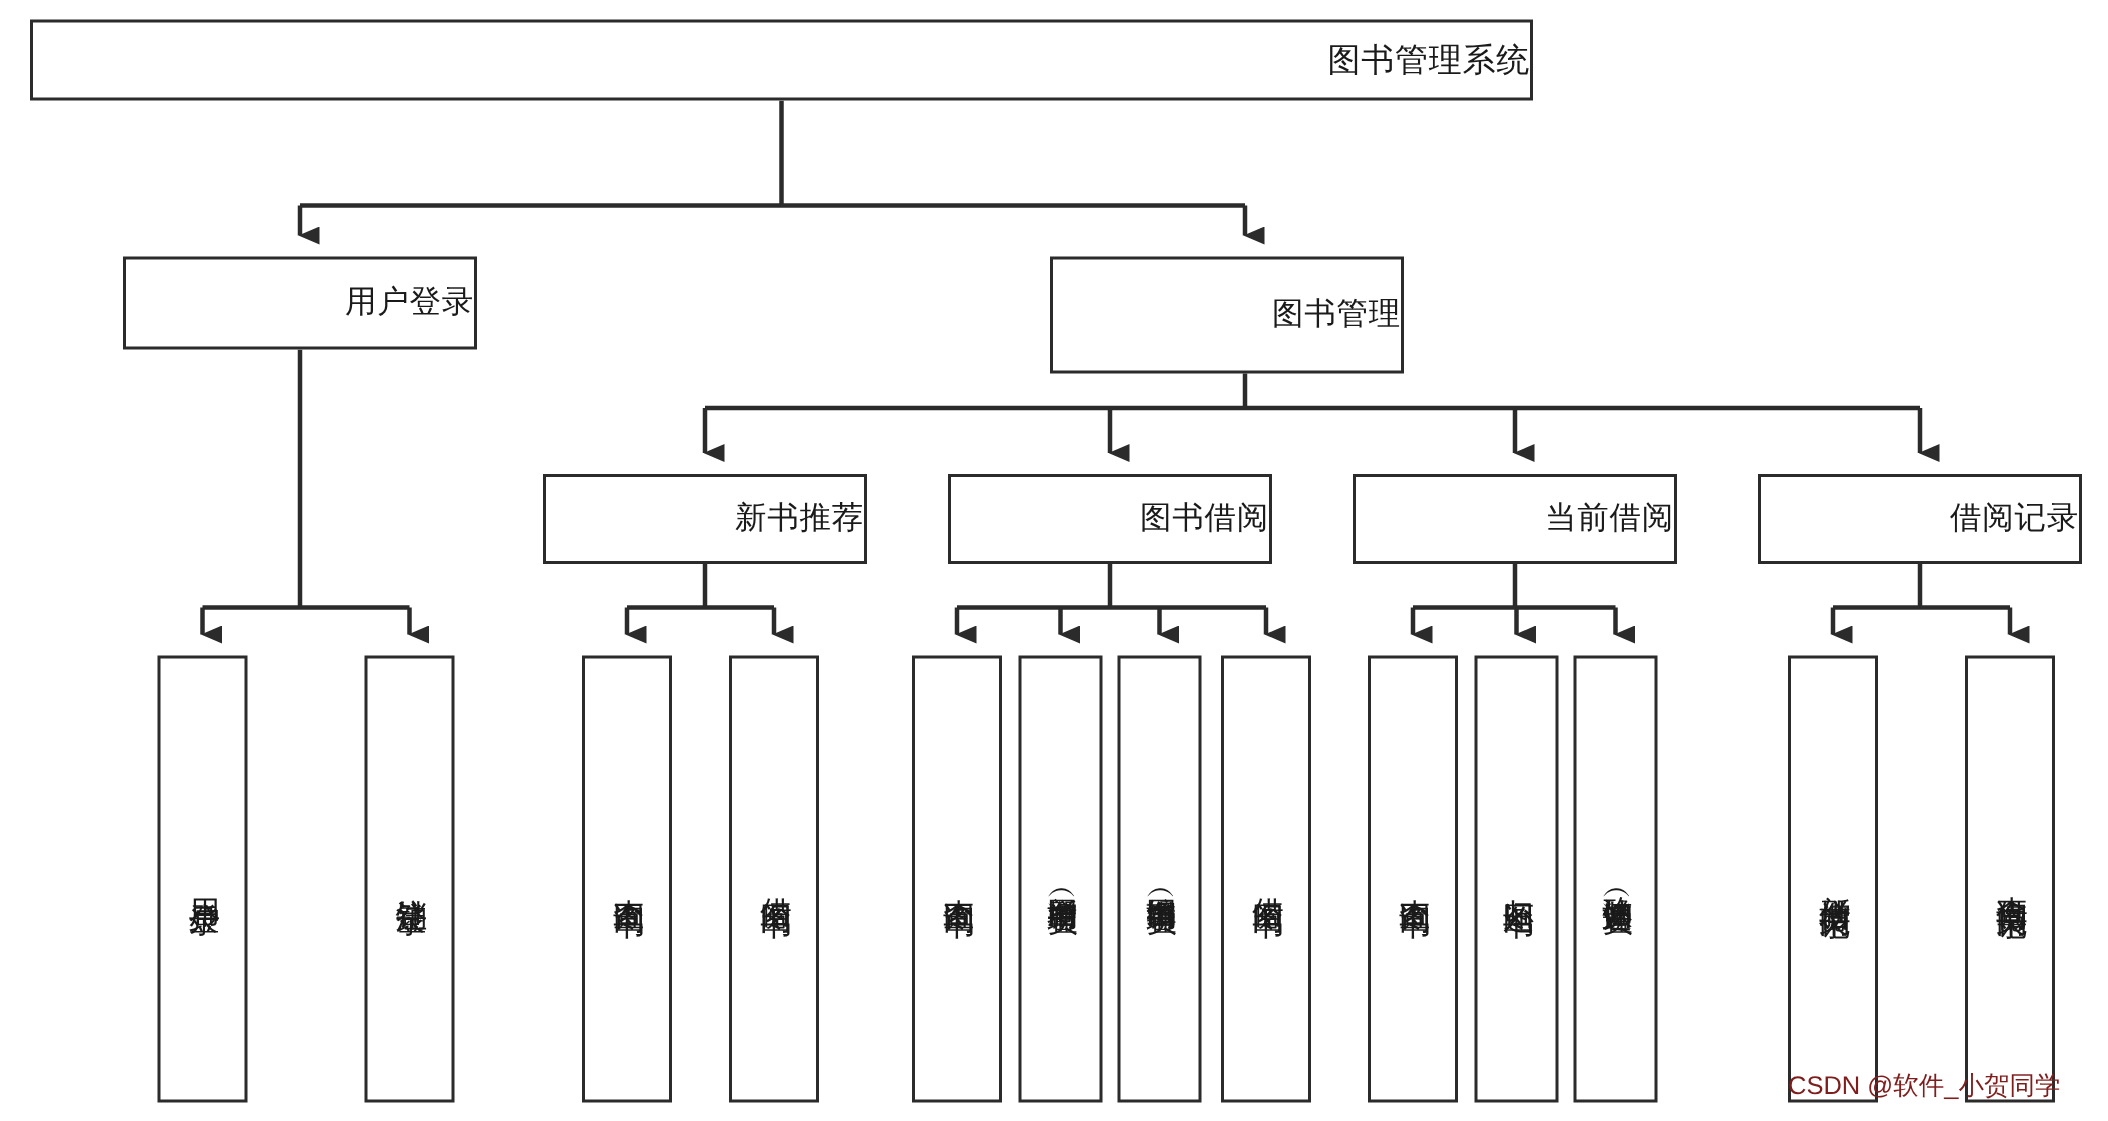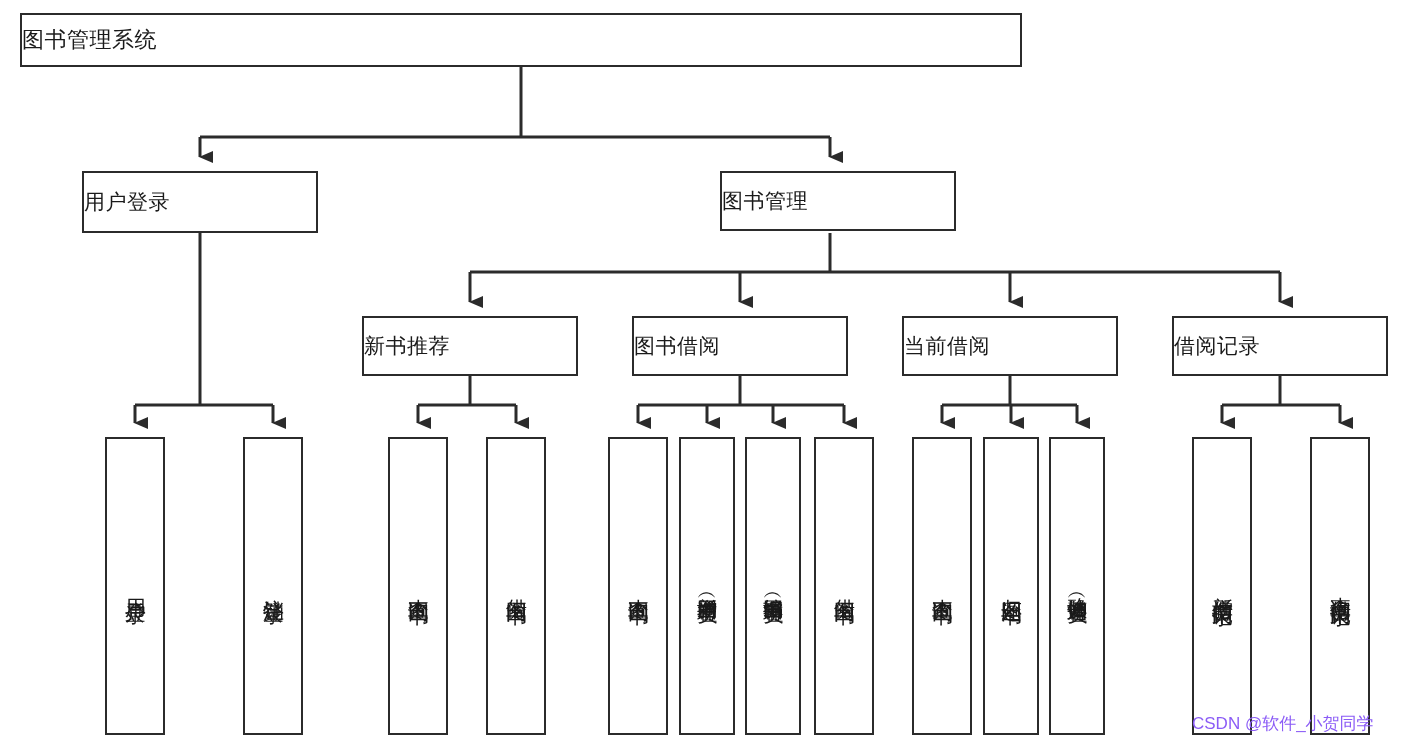--- a/index.html
+++ b/index.html
@@ -26,21 +26,21 @@
     height: 747px;
     pointer-events: none;
   }
   .node {
     position: absolute;
     box-sizing: border-box;
     background: #ffffff;
     border: 2.5px solid #2b2b2b;
     display: flex;
     align-items: center;
-    justify-content: flex-start;
+    justify-content: flex-end;
     color: #1a1a1a;
     z-index: 2;
   }
   .node .lbl {
     display: block;
     text-align: center;
     line-height: 1.08;
     letter-spacing: 0.5px;
   }
   
@@ -66,21 +66,21 @@
   }
   .node.v.tall .lbl {
     font-size: 20px;
     letter-spacing: 1px;
   }
   #watermark {
     position: absolute;
     left: 1192px;
     top: 712px;
     font-size: 17px;
-    color: #8b5cf6;
+    color: #7f1d1d;
     white-space: nowrap;
     z-index: 5;
     font-family: "Liberation Sans", "DejaVu Sans", sans-serif;
   }
 </style>
 </head>
 <body>
 
 <div id="canvas">
 
@@ -150,21 +150,21 @@
     </g>
   </svg>
 
   <div class="node h root" style="left:20px; top:13px; width:1002px; height:54px;">
     <span class="lbl">图书管理系统</span>
   </div>
 
   <div class="node h" style="left:82px; top:171px; width:236px; height:62px;">
     <span class="lbl">用户登录</span>
   </div>
-  <div class="node h" style="left:720px; top:171px; width:236px; height:60px;">
+  <div class="node h" style="left:700px; top:171px; width:236px; height:78px;">
     <span class="lbl">图书管理</span>
   </div>
 
   <div class="node h" style="left:632px; top:316px; width:216px; height:60px;">
     <span class="lbl">图书借阅</span>
   </div>
   <div class="node h" style="left:362px; top:316px; width:216px; height:60px;">
     <span class="lbl">新书推荐</span>
   </div>
   <div class="node h" style="left:1172px; top:316px; width:216px; height:60px;">

